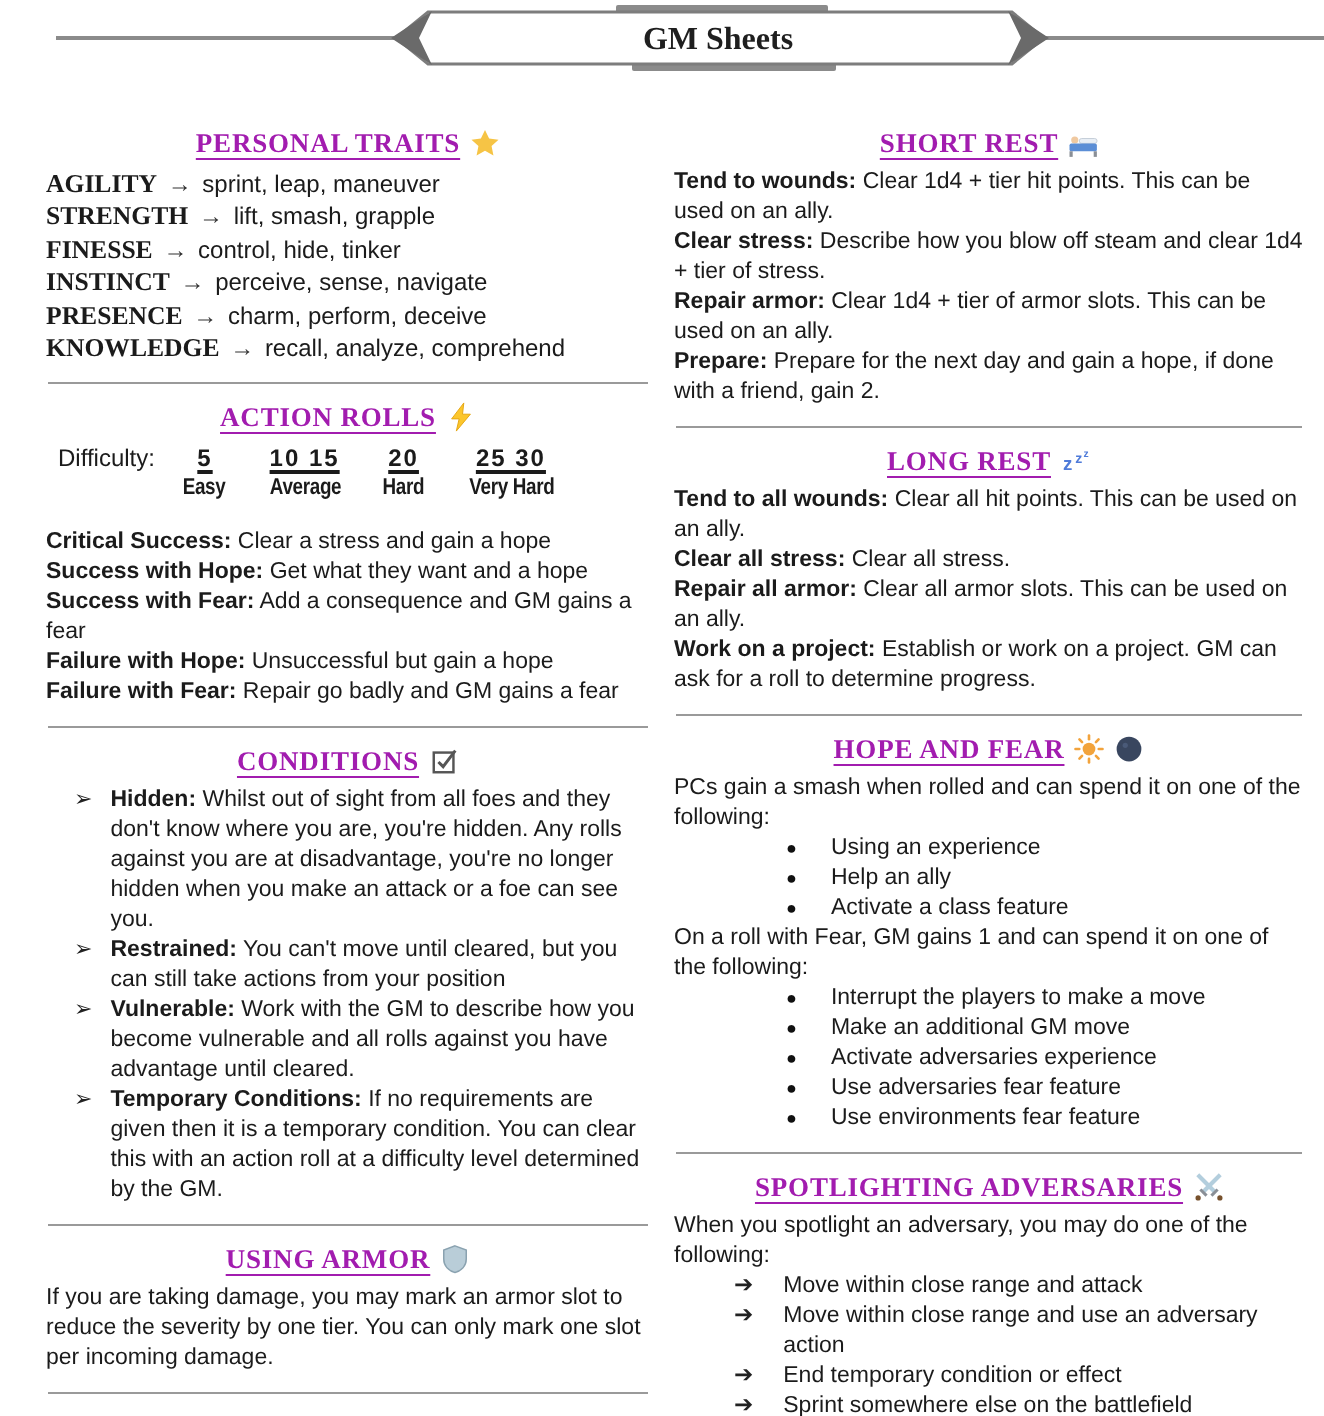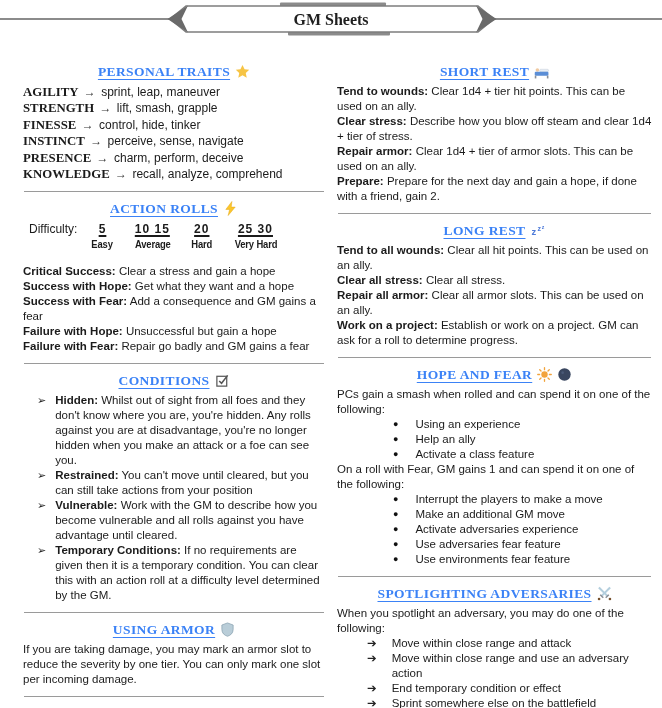--- a/index.html
+++ b/index.html
@@ -6,34 +6,34 @@
   html, body { width: 662px; height: 708px; overflow: hidden; }
   body {
     background: #ffffff;
     color: #1b1b1b;
     font-family: "Liberation Sans", "DejaVu Sans", sans-serif;
     font-size: 11.5px;
     line-height: 15px;
   }
 
   
-  .banner-wrap { width: 662px; height: 38px; }
+  .banner-wrap { width: 662px; height: 38px; padding-left: 28px; }
 
   
   .page { display: flex; gap: 12px; padding: 25px 12px 0 23px; }
   .col-left  { width: 302px; flex: 0 0 302px; }
   .col-right { width: 315px; flex: 0 0 315px; }
 
   .sec-div { border: 0; border-top: 1px solid #9a9a9a; margin: 9px 1px 8px 1px; }
 
   .sec-head {
     display: flex; align-items: center; justify-content: center; gap: 5px;
     font-family: "Liberation Serif", "DejaVu Serif", serif;
     font-size: 13.5px; font-weight: bold; letter-spacing: 0.4px;
-    line-height: 17px; margin-bottom: 4px; color: #3b82f6;
+    line-height: 17px; margin-bottom: 4px; color: #a21caf;
   }
   .sec-title { text-decoration: underline; text-decoration-thickness: 1.4px; text-underline-offset: 2.5px; }
   .icon { width: 15px; height: 15px; flex: 0 0 auto; }
 
   
   .trait { font-size: 12px; line-height: 16.4px; }
   .trait-name { font-family: "Liberation Serif", "DejaVu Serif", serif; font-size: 12.8px; font-weight: bold; }
   .arrow { margin: 0 2px; color: #333; }
 
   

